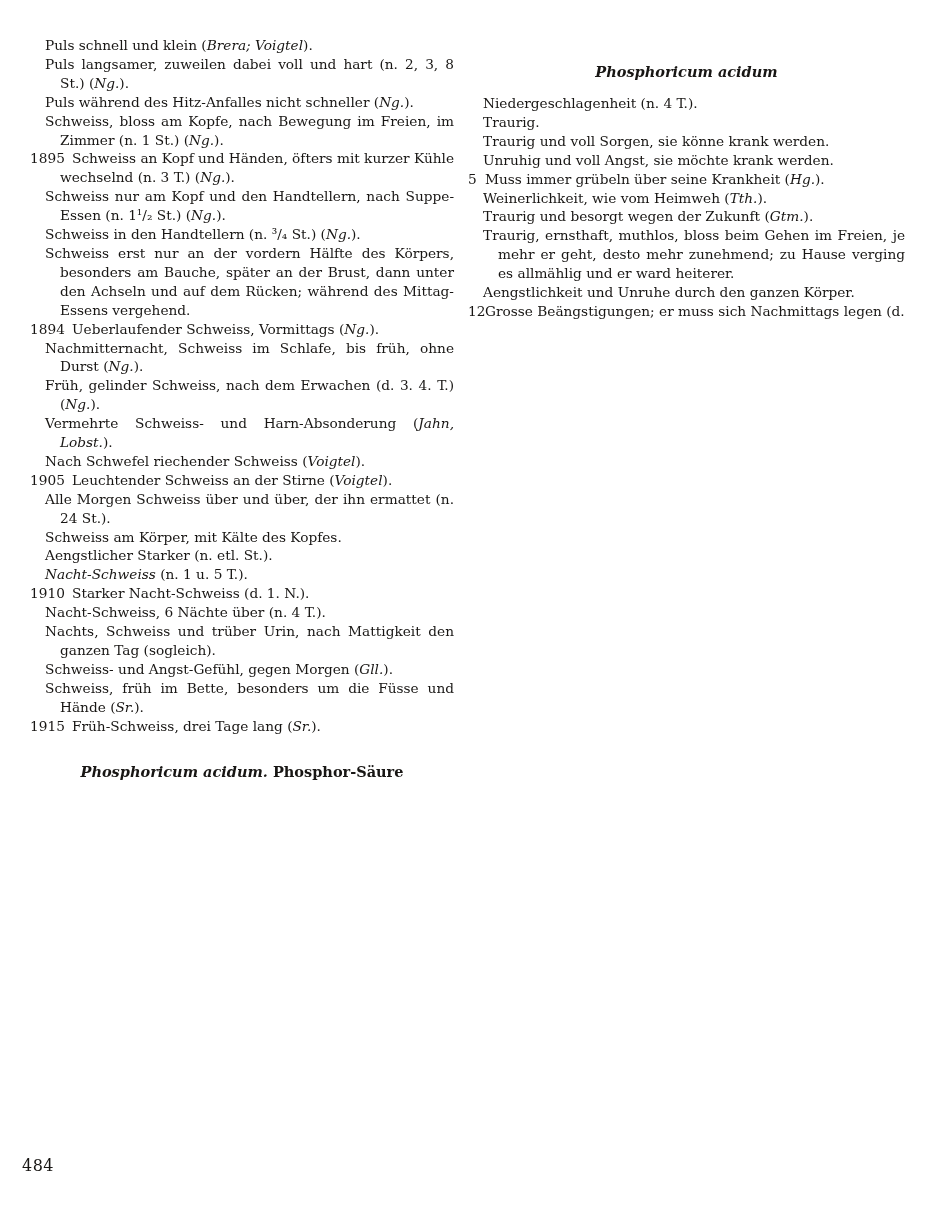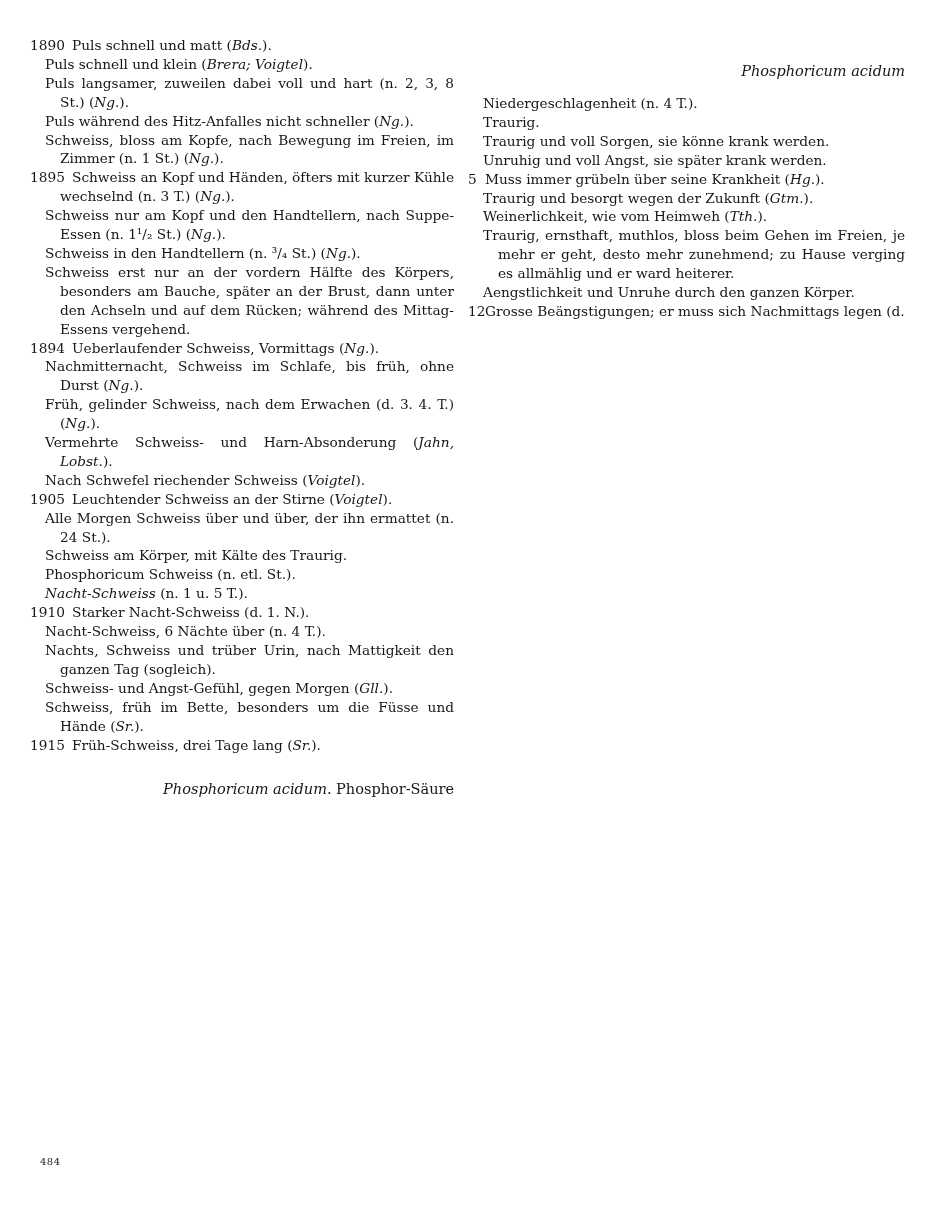--- a/index.html
+++ b/index.html
@@ -19,63 +19,62 @@
   .col-right{width:437px;}
   
   .entry{padding-left:30px;}
   .entry.no-num{text-indent:-15px;}
   .entry.has-num{text-indent:-30px;}
   .entry .num{display:inline-block;text-indent:0;}
   .col-left .entry .num{width:42px;}
   .col-right .entry .num{width:17px;}
   
   .heading{
-    text-align:right;font-weight:normal;font-style:italic;
+    text-align:center;font-weight:bold;font-style:italic;
     font-size:14.5px;margin:26px 0 13px 0;line-height:19px;
   }
   .heading.mixed i{font-style:italic;}
   .heading.mixed .roman{font-style:normal;}
   
   .para{margin:0;}
   .para.first-indent{text-indent:16px;}
   .footnotes{margin-top:0;}
   .page-number{
-    position:absolute;left:40px;top:1156px;
-    font-size:10px;letter-spacing:.5px;
+    position:absolute;left:22px;top:1156px;
+    font-size:16px;letter-spacing:.5px;
   }
   i{font-style:italic;}
 </style>
 </head>
 <body>
 
 <div class="page">
   <div class="columns">
 
     <div class="col col-left">
 
       <div>
 
-      <div class="entry has-num"><span class="num">1890</span><span>Puls schnell und matt (<i>Bds.</i>).</span></div>
           <div class="entry no-num"><span>Puls schnell und klein (<i>Brera; Voigtel</i>).</span></div>
           <div class="entry no-num"><span>Puls langsamer, zuweilen dabei voll und hart (n. 2, 3, 8 St.) (<i>Ng.</i>).</span></div>
           <div class="entry no-num"><span>Puls während des Hitz-Anfalles nicht schneller (<i>Ng.</i>).</span></div>
           <div class="entry no-num"><span>Schweiss, bloss am Kopfe, nach Bewegung im Freien, im Zimmer (n. 1 St.) (<i>Ng.</i>).</span></div>
           <div class="entry has-num"><span class="num">1895</span><span>Schweiss an Kopf und Händen, öfters mit kurzer Kühle wechselnd (n. 3 T.) (<i>Ng.</i>).</span></div>
           <div class="entry no-num"><span>Schweiss nur am Kopf und den Handtellern, nach Suppe-Essen (n. 1¹/₂ St.) (<i>Ng.</i>).</span></div>
           <div class="entry no-num"><span>Schweiss in den Handtellern (n. ³/₄ St.) (<i>Ng.</i>).</span></div>
           <div class="entry no-num"><span>Schweiss erst nur an der vordern Hälfte des Körpers, besonders am Bauche, später an der Brust, dann unter den Achseln und auf dem Rücken; während des Mittag-Essens vergehend.</span></div>
           <div class="entry has-num"><span class="num">1894</span><span>Ueberlaufender Schweiss, Vormittags (<i>Ng.</i>).</span></div>
           <div class="entry no-num"><span>Nachmitternacht, Schweiss im Schlafe, bis früh, ohne Durst (<i>Ng.</i>).</span></div>
           <div class="entry no-num"><span>Früh, gelinder Schweiss, nach dem Erwachen (d. 3. 4. T.) (<i>Ng.</i>).</span></div>
           <div class="entry no-num"><span>Vermehrte Schweiss- und Harn-Absonderung (<i>Jahn, Lobst.</i>).</span></div>
           <div class="entry no-num"><span>Nach Schwefel riechender Schweiss (<i>Voigtel</i>).</span></div>
           <div class="entry has-num"><span class="num">1905</span><span>Leuchtender Schweiss an der Stirne (<i>Voigtel</i>).</span></div>
           <div class="entry no-num"><span>Alle Morgen Schweiss über und über, der ihn ermattet (n. 24 St.).</span></div>
-          <div class="entry no-num"><span>Schweiss am Körper, mit Kälte des Traurig.</span></div>
-          <div class="entry no-num"><span>Phosphoricum Schweiss (n. etl. St.).</span></div>
+          <div class="entry no-num"><span>Schweiss am Körper, mit Kälte des Kopfes.</span></div>
+          <div class="entry no-num"><span>Aengstlicher Starker (n. etl. St.).</span></div>
           <div class="entry no-num"><span><i>Nacht-Schweiss</i> (n. 1 u. 5 T.).</span></div>
           <div class="entry has-num"><span class="num">1910</span><span>Starker Nacht-Schweiss (d. 1. N.).</span></div>
           <div class="entry no-num"><span>Nacht-Schweiss, 6 Nächte über (n. 4 T.).</span></div>
           <div class="entry no-num"><span>Nachts, Schweiss und trüber Urin, nach Mattigkeit den ganzen Tag (sogleich).</span></div>
           <div class="entry no-num"><span>Schweiss- und Angst-Gefühl, gegen Morgen (<i>Gll.</i>).</span></div>
           <div class="entry no-num"><span>Schweiss, früh im Bette, besonders um die Füsse und Hände (<i>Sr.</i>).</span></div>
           <div class="entry has-num"><span class="num">1915</span><span>Früh-Schweiss, drei Tage lang (<i>Sr.</i>).</span></div>
         </div>
 
 
@@ -106,24 +105,24 @@
           <p class="para first-indent"></p>
         </div>
 
       <div class="heading">Phosphoricum acidum</div>
 
       <div>
 
       <div class="entry no-num"><span>Niedergeschlagenheit (n. 4 T.).</span></div>
           <div class="entry no-num"><span>Traurig.</span></div>
           <div class="entry no-num"><span>Traurig und voll Sorgen, sie könne krank werden.</span></div>
-          <div class="entry no-num"><span>Unruhig und voll Angst, sie später krank werden.</span></div>
+          <div class="entry no-num"><span>Unruhig und voll Angst, sie möchte krank werden.</span></div>
           <div class="entry has-num"><span class="num">5</span><span>Muss immer grübeln über seine Krankheit (<i>Hg.</i>).</span></div>
+          <div class="entry no-num"><span>Weinerlichkeit, wie vom Heimweh (<i>Tth.</i>).</span></div>
           <div class="entry no-num"><span>Traurig und besorgt wegen der Zukunft (<i>Gtm.</i>).</span></div>
-          <div class="entry no-num"><span>Weinerlichkeit, wie vom Heimweh (<i>Tth.</i>).</span></div>
           <div class="entry no-num"><span>Traurig, ernsthaft, muthlos, bloss beim Gehen im Freien, je mehr er geht, desto mehr zunehmend; zu Hause verging es allmählig und er ward heiterer.</span></div>
           <div class="entry no-num"><span>Aengstlichkeit und Unruhe durch den ganzen Körper.</span></div>
           <div class="entry has-num"><span class="num">12</span><span>Grosse Beängstigungen; er muss sich Nachmittags legen (d.</span></div>
         </div>
 
     </div>
   </div>
 
   <div class="page-number">484</div>
 </div>

